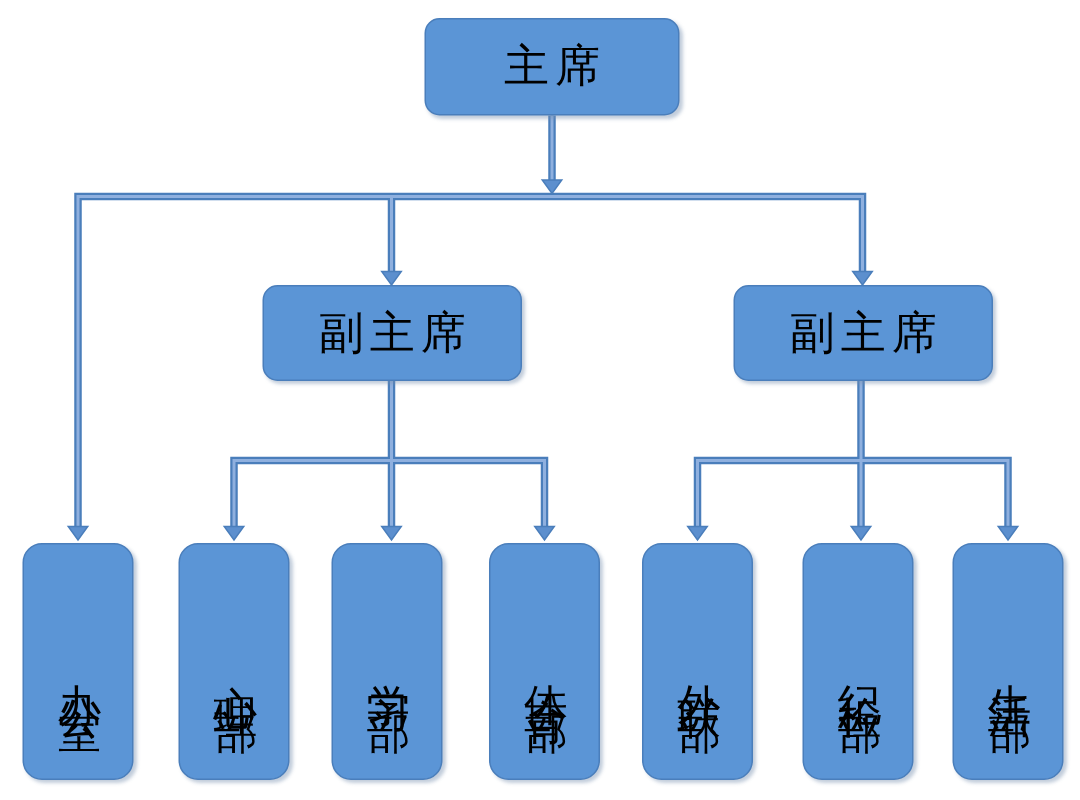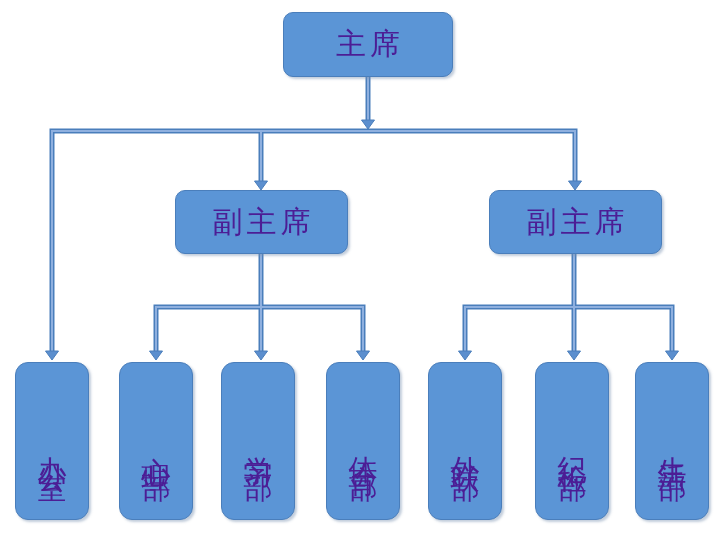--- a/index.html
+++ b/index.html
@@ -14,21 +14,21 @@
   .connectors {
     position: absolute;
     left: 0; top: 0;
     width: 720px; height: 533px;
   }
   .node {
     position: absolute;
     box-sizing: border-box;
     background: #5B95D6;
     border: 1.3px solid #4A7EBB;
-    color: #4c1d95;
+    color: #000000;
     display: flex;
     align-items: center;
     justify-content: center;
     box-shadow: 2px 2px 2.5px rgba(120,145,175,0.45);
   }
   .h-node {
     border-radius: 10px;
     font-size: 30px;
     letter-spacing: 4px;
     padding-left: 4px;

